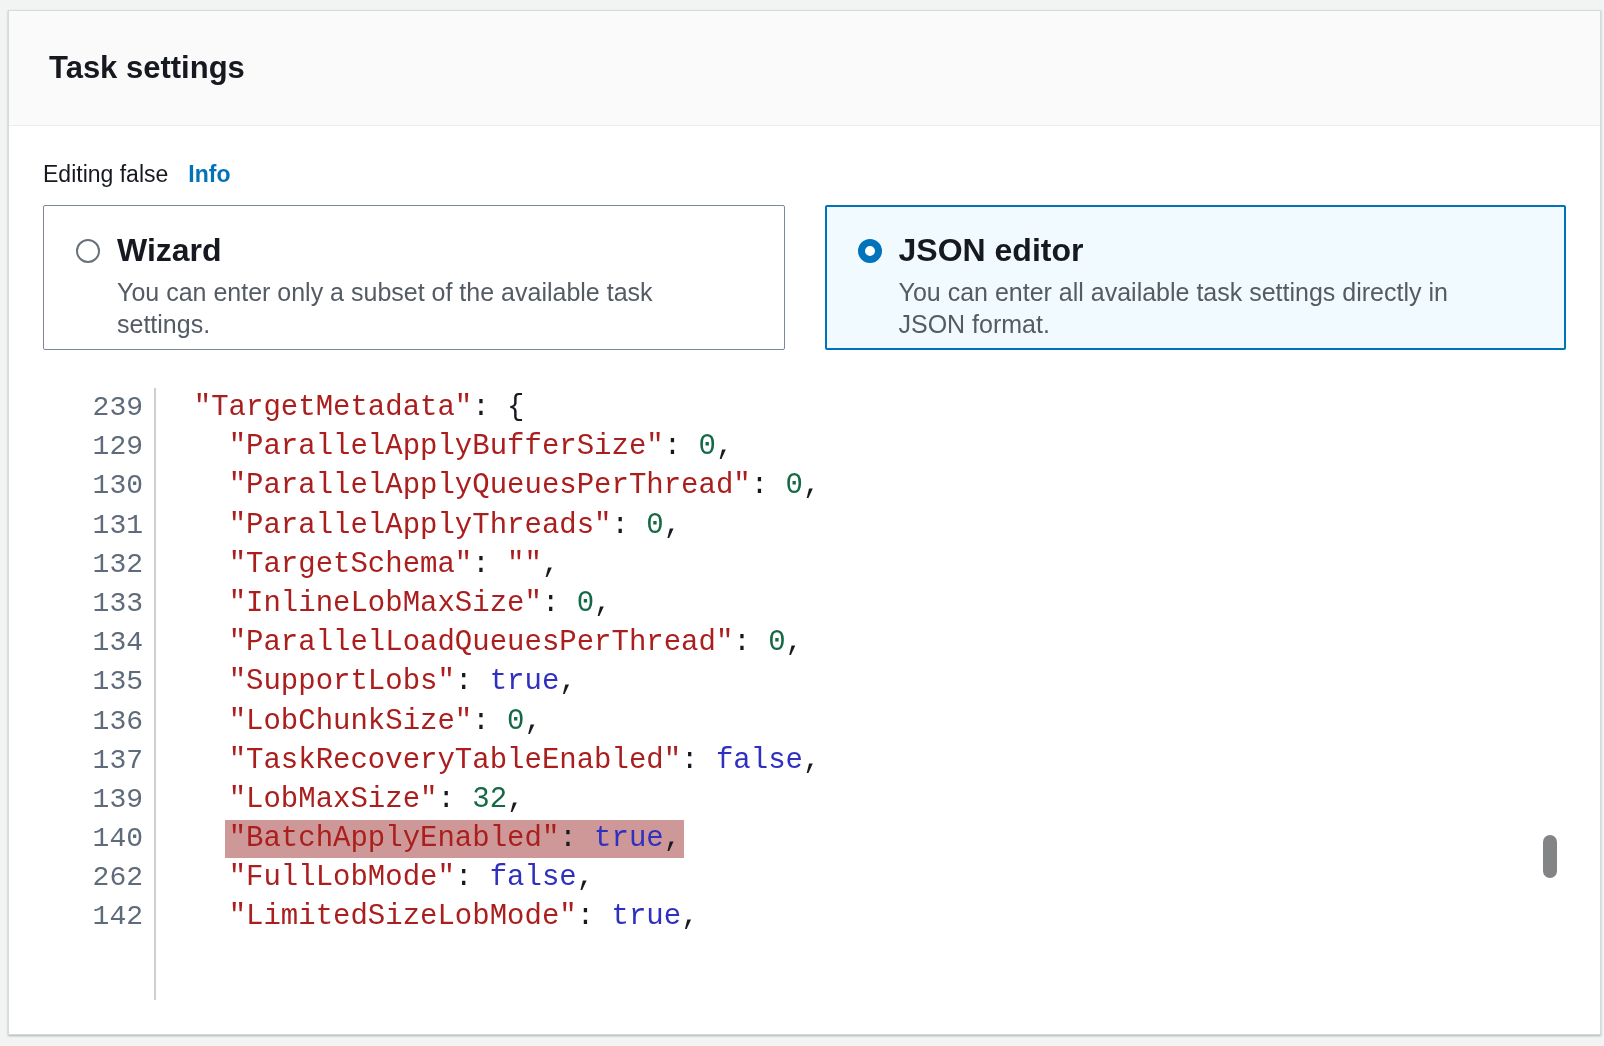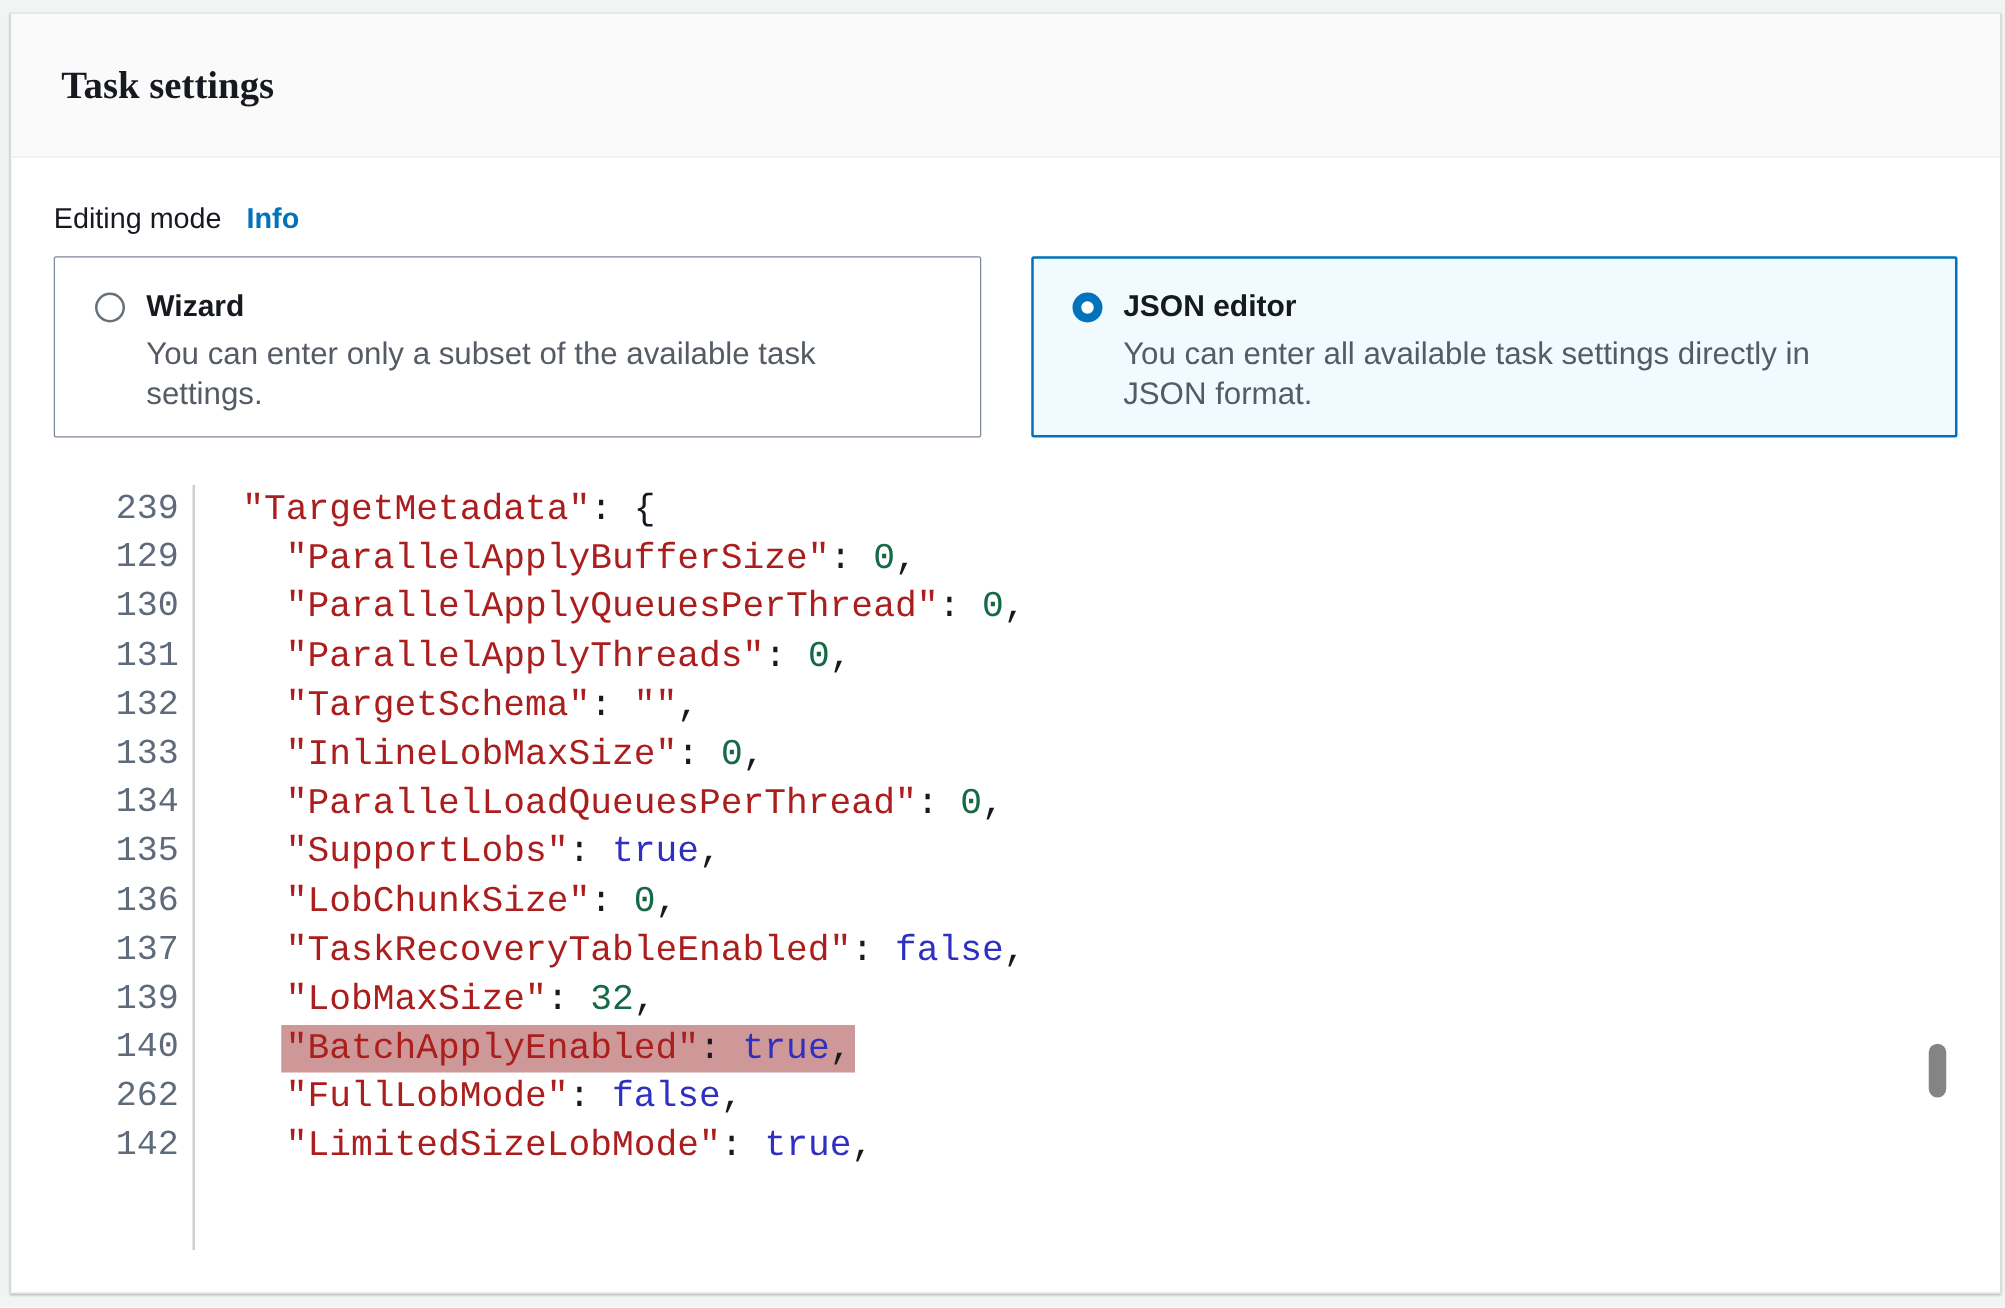--- a/index.html
+++ b/index.html
@@ -19,21 +19,21 @@
     box-shadow:0 1px 2px rgba(0,28,36,0.30);
   }
   .card-header {
     height:115px;
     background:#fafafa;
     border-bottom:1px solid #eaeded;
     display:flex; align-items:center;
     padding:0 40px;
   }
   .card-header h2 {
-    font-size:31px; font-weight:700; color:#16191f;font-family:Liberation Serif, serif;
+    font-size:31px; font-weight:700; color:#16191f;
   }
   .card-body { padding:0 34px; }
 
   .mode-row {
     margin-top:33px;
     font-size:23px; line-height:31px;
     display:flex; align-items:baseline;
   }
   .mode-label { color:#16191f; }
   .info-link {
@@ -60,21 +60,21 @@
   }
   .tile-head { display:flex; align-items:center; gap:17px; }
   .radio {
     width:24px; height:24px; border-radius:50%;
     border:2px solid #687078; background:#ffffff;
     flex:0 0 24px;
   }
   .radio.checked {
     border:7.5px solid var(--accent, #0073bb);
   }
-  .tile-title { font-size:24px; font-weight:700; color:#16191f; }
+  .tile-title { font-size:32px; font-weight:700; color:#16191f; }
   .tile-desc {
     margin-left:41px; margin-top:7px;
     font-size:25px; line-height:32px;
     color:#545b64;
     max-width:610px;
   }
 
   .editor {
     margin-top:38px;
     position:relative;
@@ -114,21 +114,21 @@
 </head>
 <body>
 
 <div class="card">
   <div class="card-header">
     <h2>Task settings</h2>
   </div>
   <div class="card-body">
 
     <div class="mode-row">
-      <span class="mode-label">Editing mode</span>
+      <span class="mode-label">Editing false</span>
       <a class="info-link">Info</a>
     </div>
 
     <div class="tiles">
       <div class="tile">
         <div class="tile-head">
           <span class="radio"></span>
           <span class="tile-title">Wizard</span>
         </div>
         <div class="tile-desc">You can enter only a subset of the available task settings.</div>

